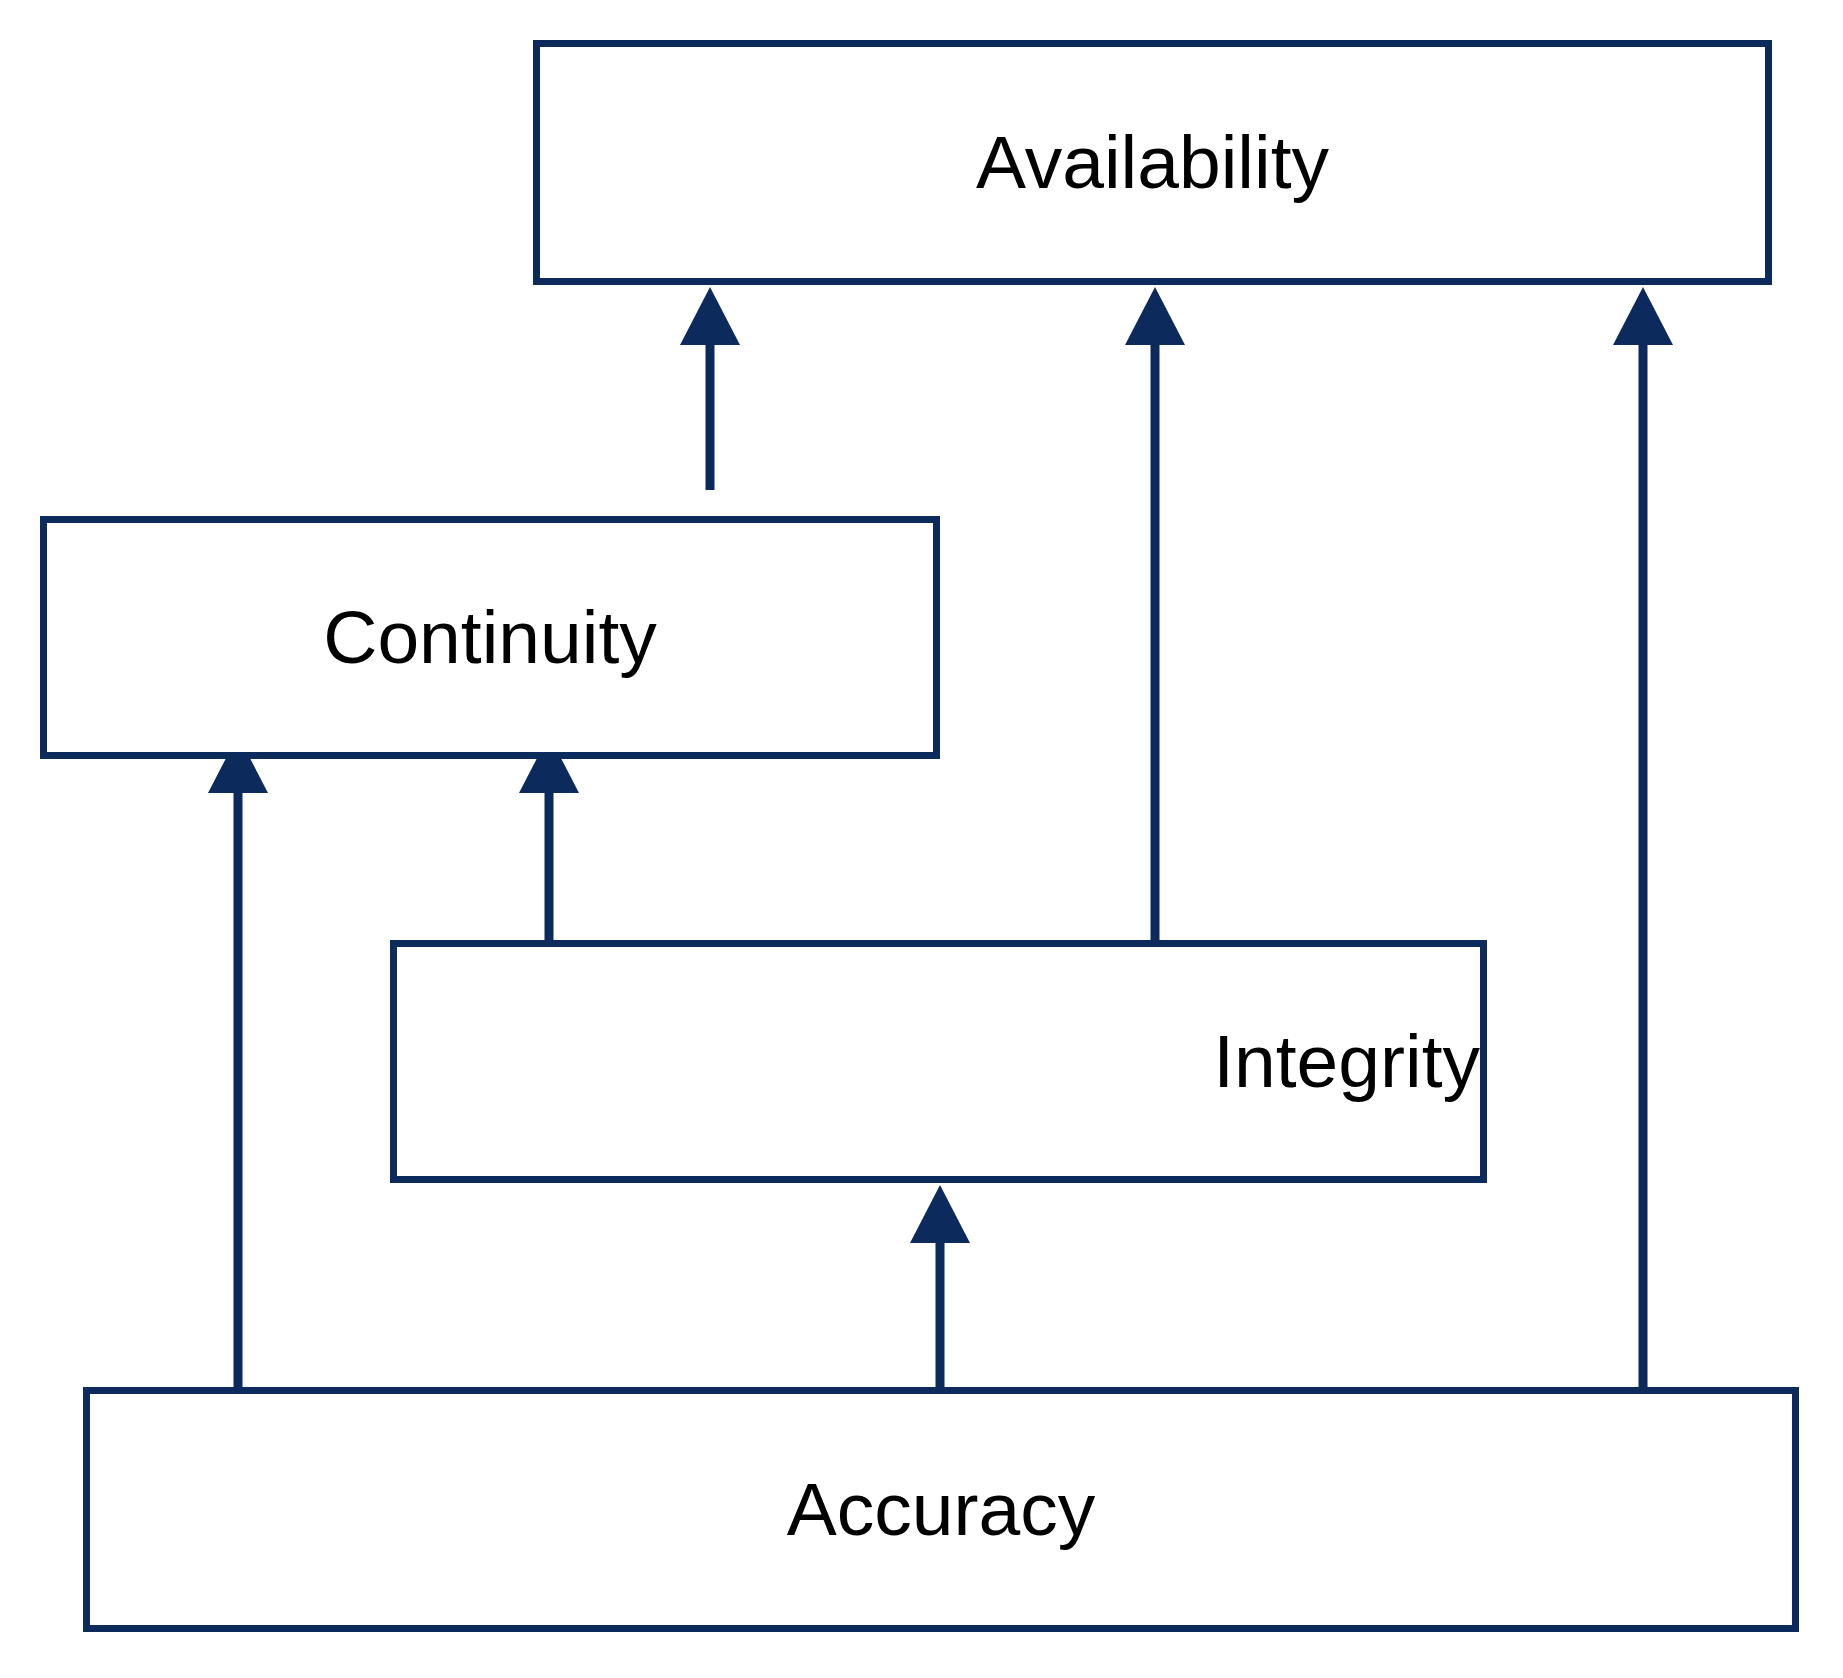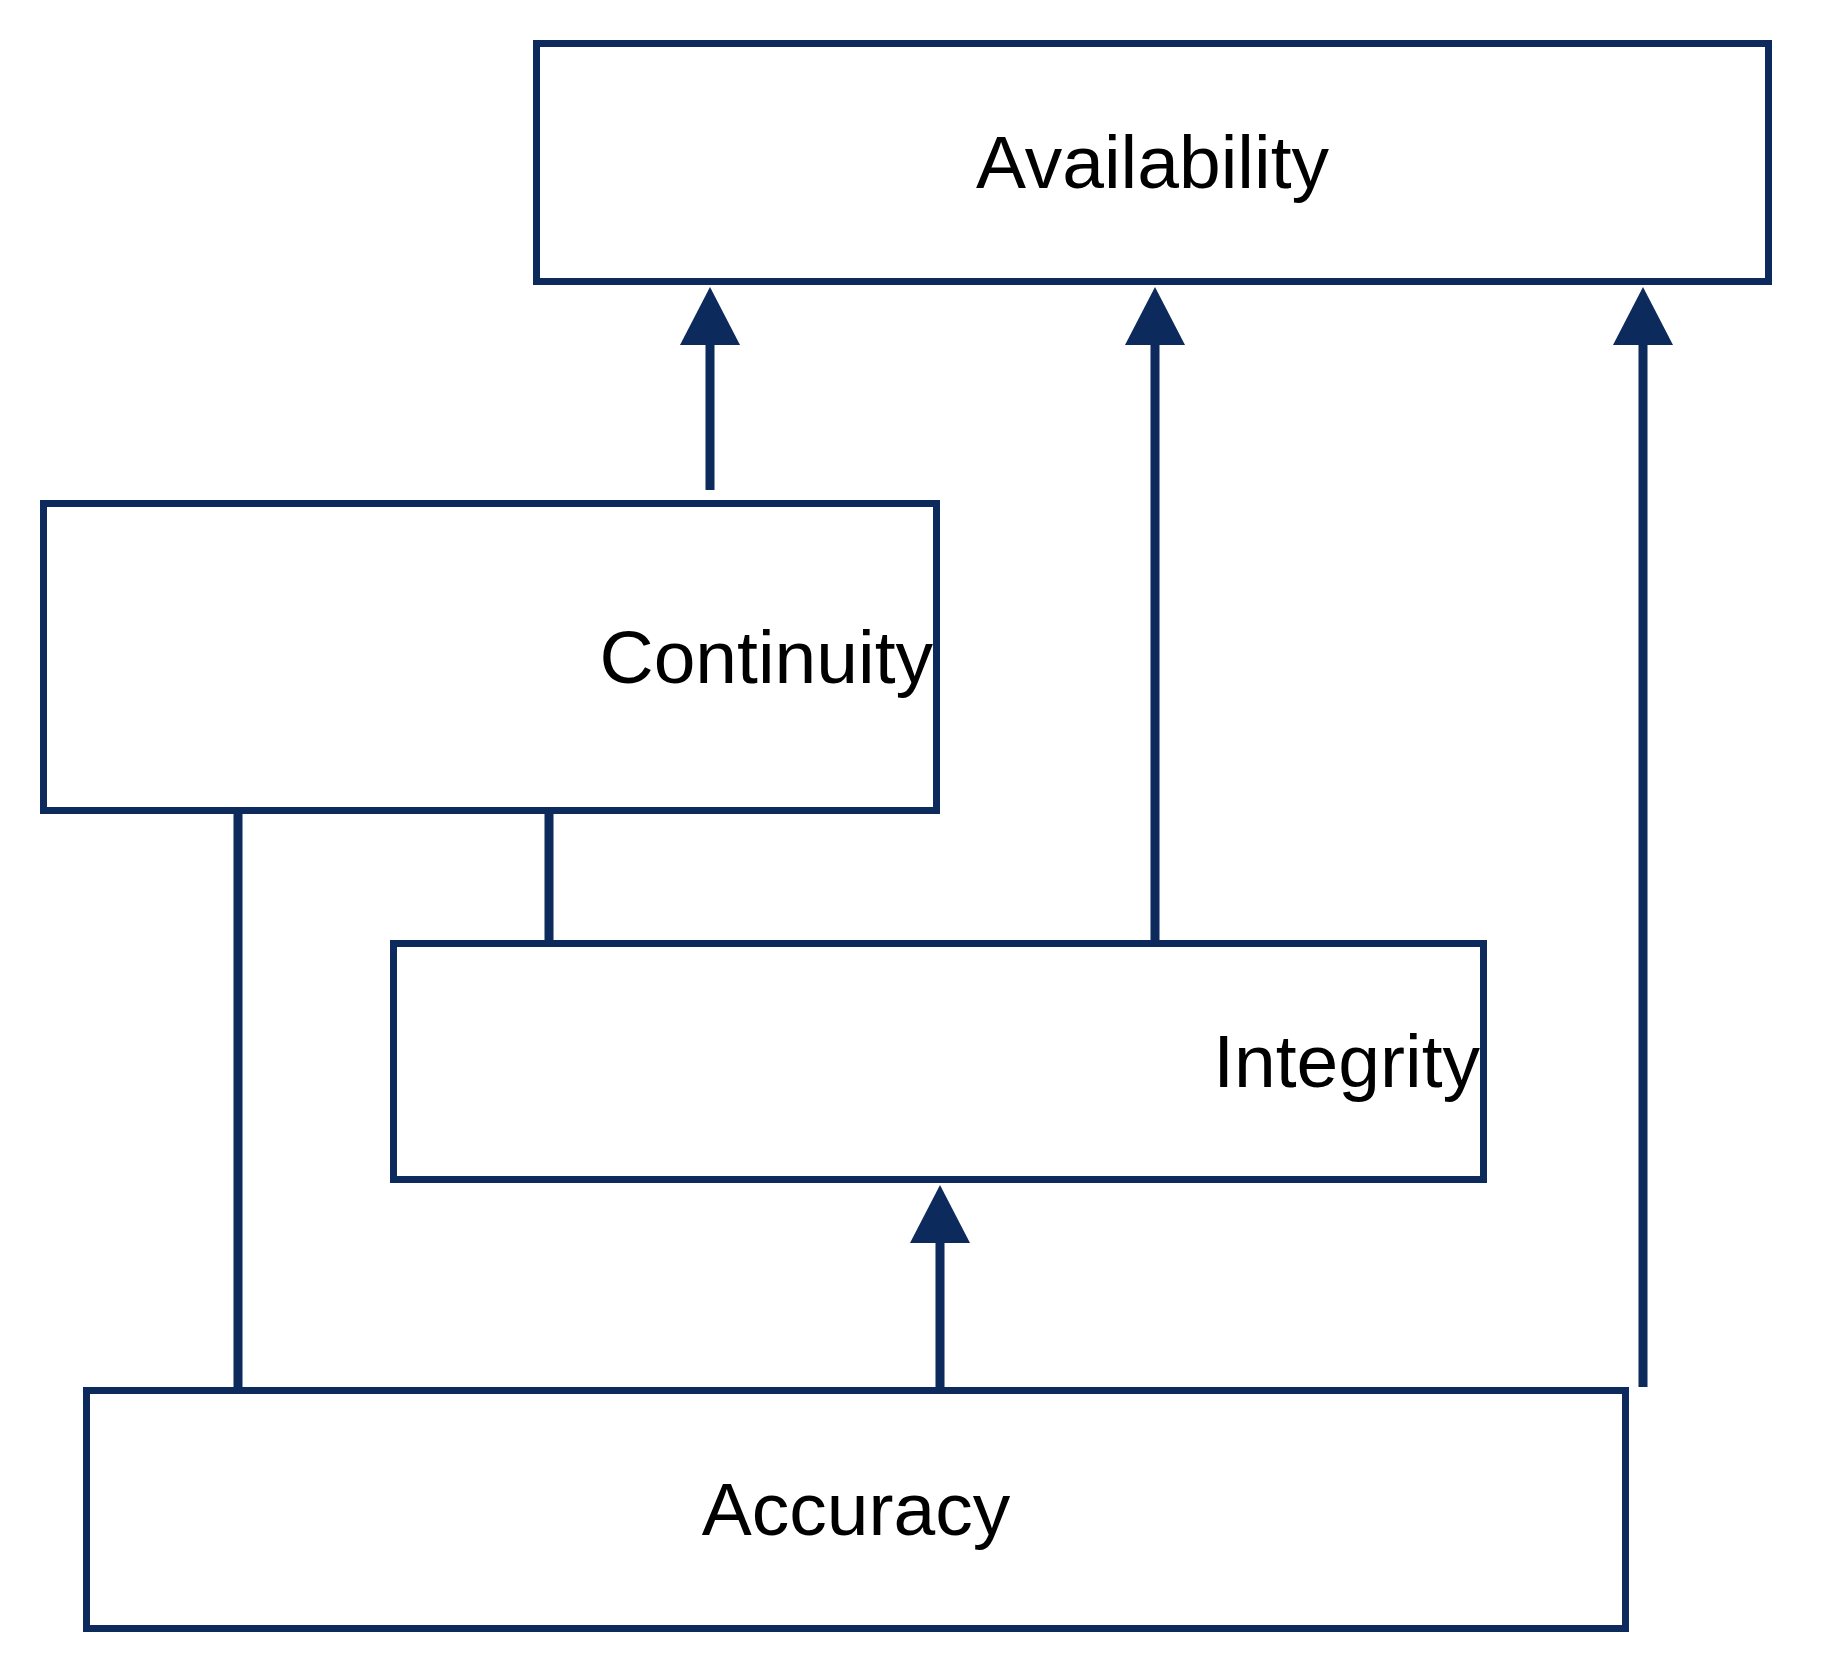--- a/index.html
+++ b/index.html
@@ -39,23 +39,23 @@
     align-items:center;
     justify-content:center;
   }
   .node .label{
     color:var(--text-color);
     font-size:75px;
     line-height:1;
     white-space:nowrap;
   }
   #node-availability{left:533px; top:40px;   width:1239px; height:245px;}
-  #node-continuity  {left:40px;  top:500px;  width:900px;  height:314px;justify-content:flex-end;}
+  #node-continuity  {left:40px;  top:516px;  width:900px;  height:243px;}
   #node-integrity   {left:390px; top:940px;  width:1097px; height:243px;justify-content:flex-end;}
-  #node-accuracy    {left:83px;  top:1387px; width:1546px; height:245px;}
+  #node-accuracy    {left:83px;  top:1387px; width:1716px; height:245px;}
 </style>
 </head>
 <body>
 
 <div class="stage">
 
   <svg class="edges" viewBox="0 0 1843 1678" xmlns="http://www.w3.org/2000/svg">
 
     <g>
       <line x1="710" y1="490" x2="710" y2="340"></line>

